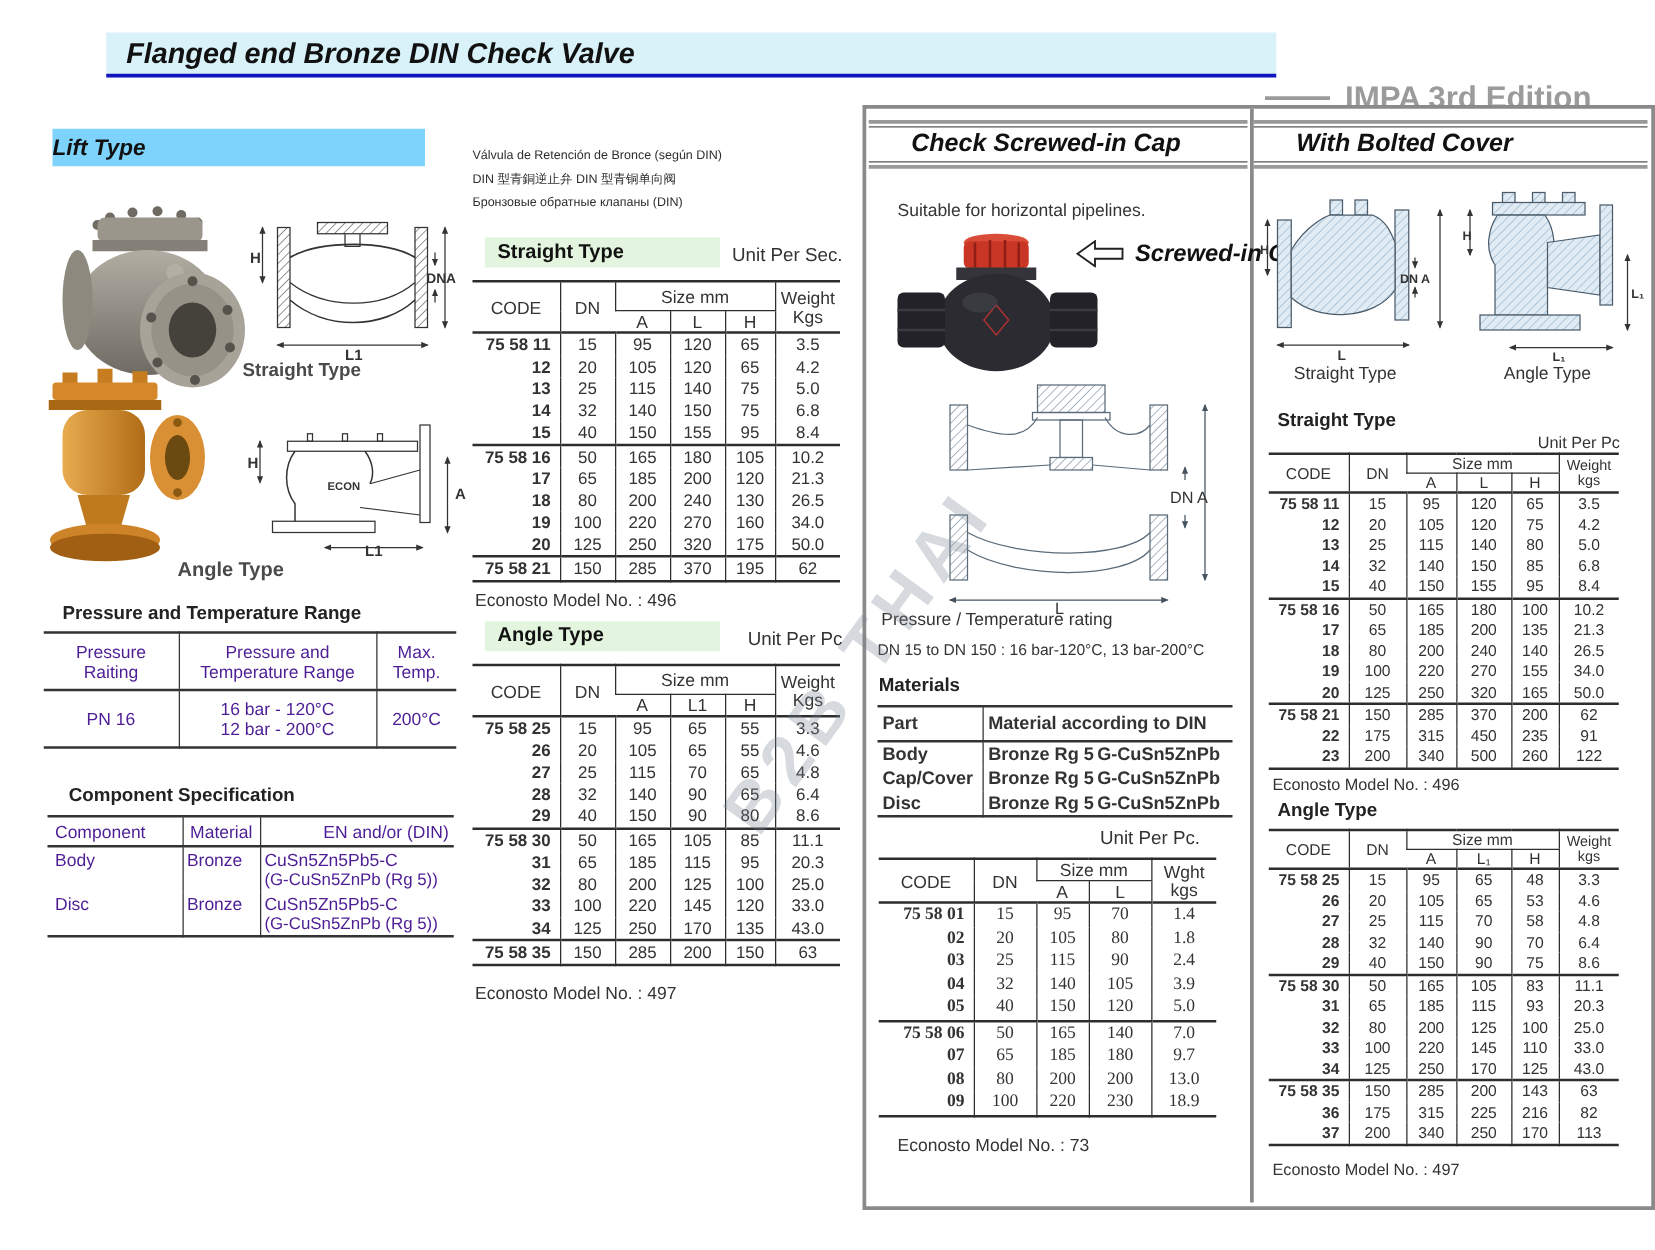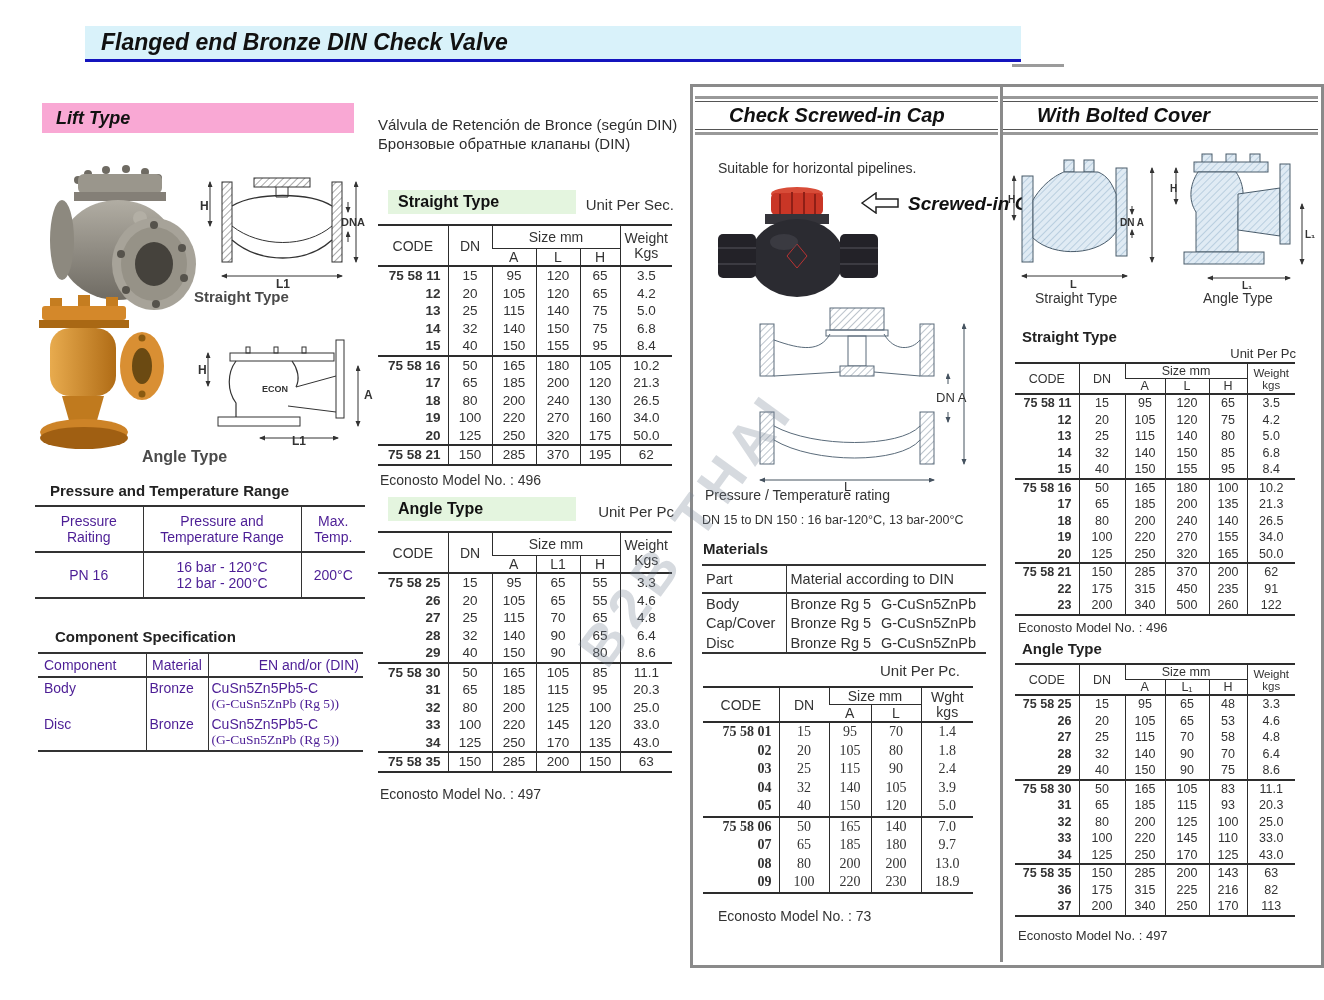--- a/index.html
+++ b/index.html
@@ -9,33 +9,33 @@
 
   
   .title-bar{left:85px;top:26px;width:920px;height:33px;background:#d9f2fa;
              border-bottom:3px solid #1414bd;font-style:italic;font-weight:bold;
              font-size:23px;line-height:32px;padding-left:16px;color:#111;}
   .impa{left:1012px;top:64px;width:300px;color:#9b9b9b;font-weight:bold;font-size:25px;
         display:flex;align-items:center;gap:12px;}
   .impa-line{display:inline-block;width:52px;height:3px;background:#9b9b9b;}
 
   
-  .lift-hdr{left:42px;top:103px;width:298px;height:30px;background:#f9a8d4;
-            font-style:italic;font-weight:bold;font-size:18px;line-height:30px;padding-left:14px;color:#111;}
+  .lift-hdr{left:42px;top:103px;width:298px;height:30px;background:#7dd3fc;
+            font-style:italic;font-weight:bold;font-size:18px;line-height:30px;color:#111;}
   .cap{font-weight:bold;color:#4a4a4a;}
   .sec-hdr{font-weight:bold;font-size:15px;color:#222;}
 
   table{border-collapse:collapse;table-layout:fixed;}
   
   .plain{border-top:2px solid #333;border-bottom:2px solid #333;font-size:14px;color:#4c1d95;}
   .plain th,.plain td{border-left:1px solid #333;text-align:center;font-weight:normal;padding:2px 3px;}
   .plain th:first-child,.plain td:first-child{border-left:none;}
   .plain thead{border-bottom:2px solid #333;}
   .mat td{text-align:left;vertical-align:top;}
-  .mat .spec2{font-size:13.5px;font-family:Liberation Serif, serif;}
+  .mat .spec2{font-size:13.5px;}
 
   
   .spec{border-top:2px solid #2d2d2d;border-bottom:2px solid #2d2d2d;width:100%;color:#333;}
   .spec th,.spec td{border-left:1px solid #2d2d2d;text-align:center;font-weight:normal;padding:0 2px;}
   .spec th:first-child,.spec td:first-child{border-left:none;}
   .spec thead{border-bottom:2px solid #2d2d2d;}
   .spec .size-span{border-bottom:1px solid #2d2d2d;}
   .spec tbody tr.gs td{border-top:2px solid #2d2d2d;}
   .spec td.code{text-align:right;font-weight:bold;padding-right:7px;white-space:pre;}
   .wlab{line-height:15px;}
@@ -56,35 +56,36 @@
   .big-box{left:690px;top:84px;width:628px;height:878px;border:3px solid #8a8a8a;}
   .divider{left:1000px;top:87px;width:3px;height:875px;background:#8a8a8a;}
   .panel-hdr{border-top:3px solid #999;border-bottom:3px solid #999;}
   .panel-hdr .inner{border-top:1px solid #555;border-bottom:1px solid #555;margin:2px 0;
         font-style:italic;font-weight:bold;font-size:20px;line-height:27px;padding-left:34px;color:#111;}
   .cap-label{font-style:italic;font-weight:bold;font-size:19px;color:#111;}
   .small-txt{font-size:14px;color:#333;}
   .tiny-txt{font-size:12.5px;color:#333;}
 
   .mats{border-top:2px solid #333;border-bottom:2px solid #333;font-size:14.5px;color:#333;}
-  .mats th,.mats td{text-align:left;font-weight:normal;padding:1px 4px;}
+  .mats th,.mats td{text-align:left;font-weight:bold;padding:1px 4px;}
   .mats th:last-child,.mats td:last-child{border-left:1px solid #333;}
   .mats thead{border-bottom:2px solid #333;}
   .mats .m2{display:flex;justify-content:space-between;padding-right:6px;}
 
   .watermark{left:565px;top:640px;transform:rotate(-54deg);transform-origin:0 0;
      font-size:56px;font-weight:bold;letter-spacing:8px;color:rgba(120,132,148,0.30);white-space:nowrap;}
   svg text{font-family:"Liberation Sans","DejaVu Sans",sans-serif;}
 </style>
 </head>
 <body>
 
 <div class="abs title-bar">Flanged end Bronze DIN Check Valve</div>
 <div class="abs impa">
   <span class="impa-line"></span>
+  <span>IMPA 3rd Edition</span>
 </div>
 
 <div class="abs lift-hdr">Lift Type</div>
 
 <svg class="abs" style="left:44px;top:158px;" width="152" height="176" viewBox="0 0 152 176">
   <defs>
       <linearGradient id="gv" x1="0" y1="0" x2="0" y2="1">
     <stop offset="0" stop-color="#b1ada3"></stop>
         <stop offset="1" stop-color="#6f6b63"></stop>
       </linearGradient>
@@ -239,22 +240,23 @@
       <td style="padding-left:6px;">Disc</td>
       <td>Bronze</td>
       <td>
           <div>CuSn5Zn5Pb5-C</div>
           <div class="spec2">(G-CuSn5ZnPb (Rg 5))</div>
         </td>
     </tr>
   </tbody>
 </table>
 
-<div class="abs" style="left:378px;top:115px;width:300px;font-size:15px;line-height:19px;">
+<div class="abs" style="left:378px;top:115px;width:300px;font-size:10px;line-height:19px;">
   <div>Válvula de Retención de Bronce (según DIN)</div>
+  <div>DIN 型青銅逆止弁  DIN 型青铜单向阀</div>
   <div>Бронзовые обратные клапаны (DIN)</div>
 </div>
 
 <div class="abs green-hdr" style="left:388px;top:190px;width:168px;">Straight Type</div>
 <div class="abs unit" style="left:572px;top:196px;width:102px;text-align:right;">Unit Per Sec.</div>
 <div class="abs t-mid" style="left:378px;top:224px;width:294px;">
     <table class="spec">
       <colgroup>
         <col style="width: 70px;">
         <col style="width: 44px;">

